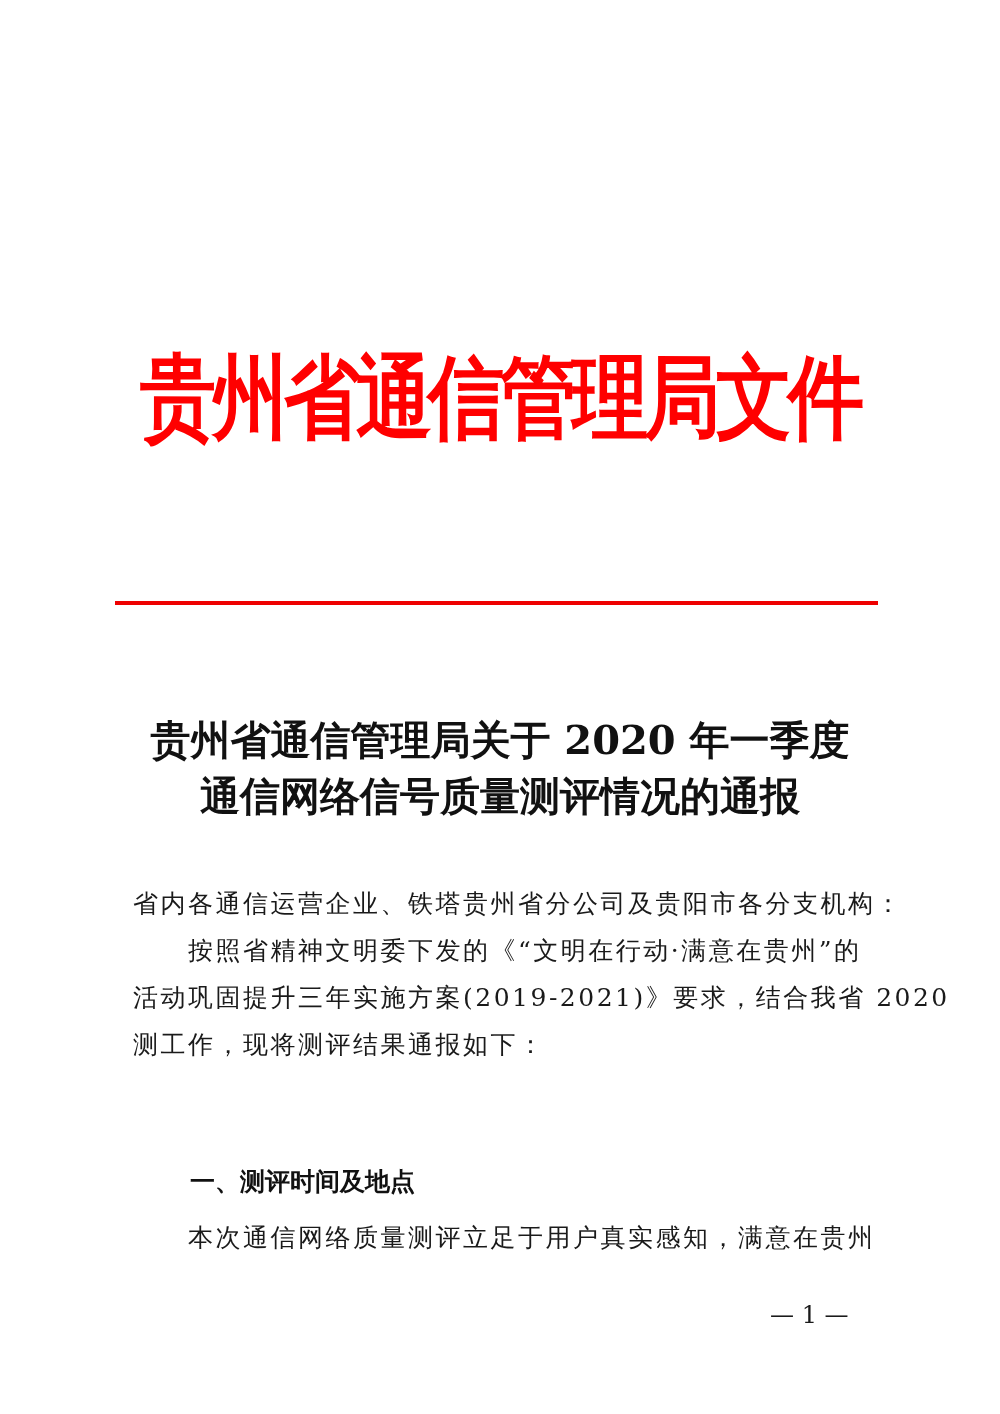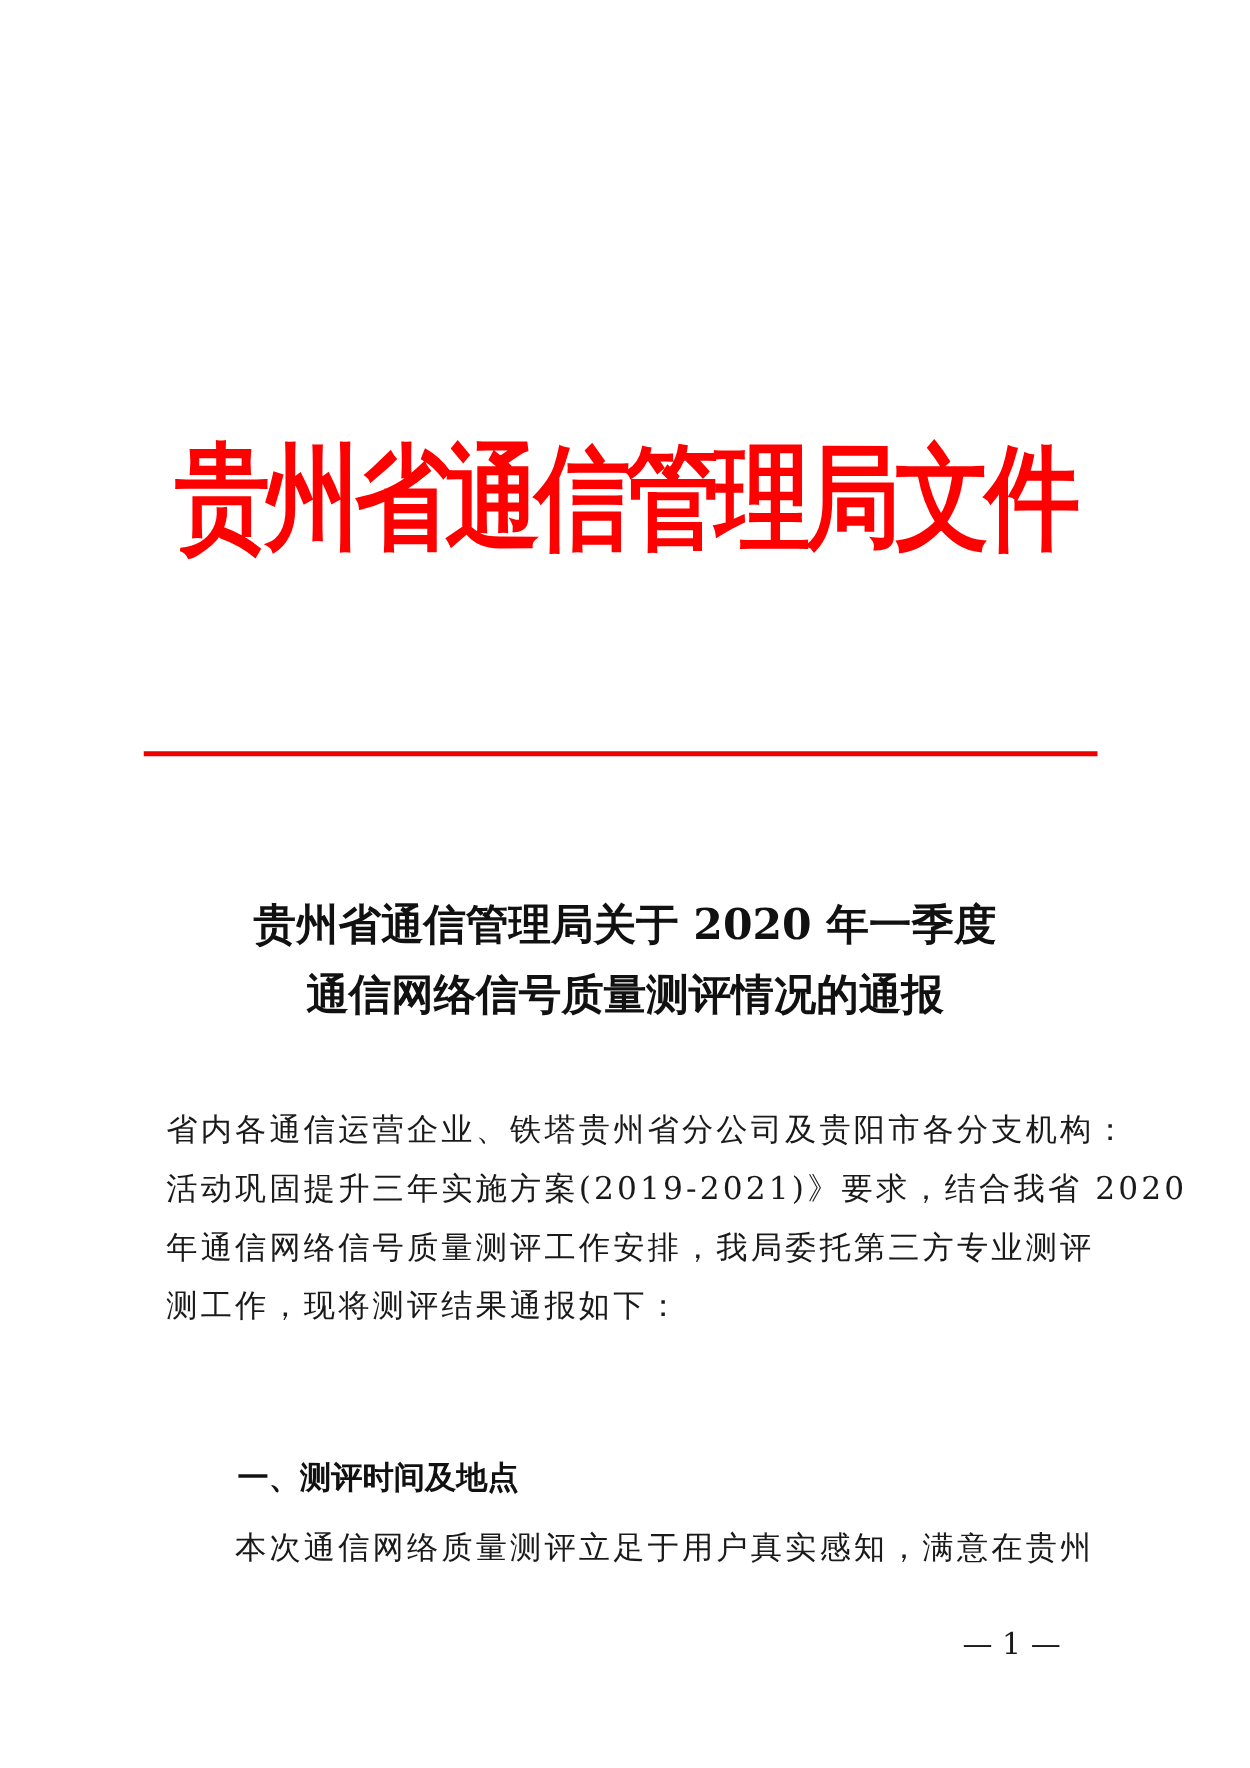--- a/index.html
+++ b/index.html
@@ -20,21 +20,21 @@
     font-size: 25px; line-height: 36px; letter-spacing: 1px;
   }
   .red-rule {
     position: absolute; left: 115px; width: 763px; top: 601px; height: 4px;
     background: #ee0000;
   }
   .doc-title {
     position: absolute; left: 0; width: 1000px; top: 712px;
     text-align: center; color: #111;
     font-family: "DejaVu Serif", "Liberation Serif", serif;
-    font-size: 34px; font-weight: bold; line-height: 56px;
+    font-size: 40px; font-weight: bold; line-height: 56px;
   }
   .body-text {
     position: absolute; left: 133px; width: 740px;
     color: #1a1a1a;
     font-family: "DejaVu Serif", "Liberation Serif", serif;
     font-size: 25px; line-height: 47px; letter-spacing: 2.5px;
   }
   .line { white-space: nowrap; height: 47px; }
   .indent { padding-left: 55px; }
   .section-heading {
@@ -60,22 +60,22 @@
 
   <div class="red-rule"></div>
 
   <div class="doc-title">
     <div>贵州省通信管理局关于 2020 年一季度</div>
     <div>通信网络信号质量测评情况的通报</div>
   </div>
 
   <div class="body-text" style="top: 880px;">
     <div class="line">省内各通信运营企业、铁塔贵州省分公司及贵阳市各分支机构：</div>
+    <div class="line indent">按照省精神文明委下发的《“文明在行动·满意在贵州”的</div>
     <div class="line">活动巩固提升三年实施方案(2019-2021)》要求，结合我省 2020</div>
-    <div class="line">年通信网络信号质量测评工作安排，我局委托第三方专业测评</div>
     <div class="line">测工作，现将测评结果通报如下：</div>
   </div>
 
   <div class="section-heading">一、测评时间及地点</div>
 
   <div class="body-text" style="top: 1214px;">
     <div class="line indent">本次通信网络质量测评立足于用户真实感知，满意在贵州</div>
   </div>
 
   <div class="page-number">— 1 —</div>

